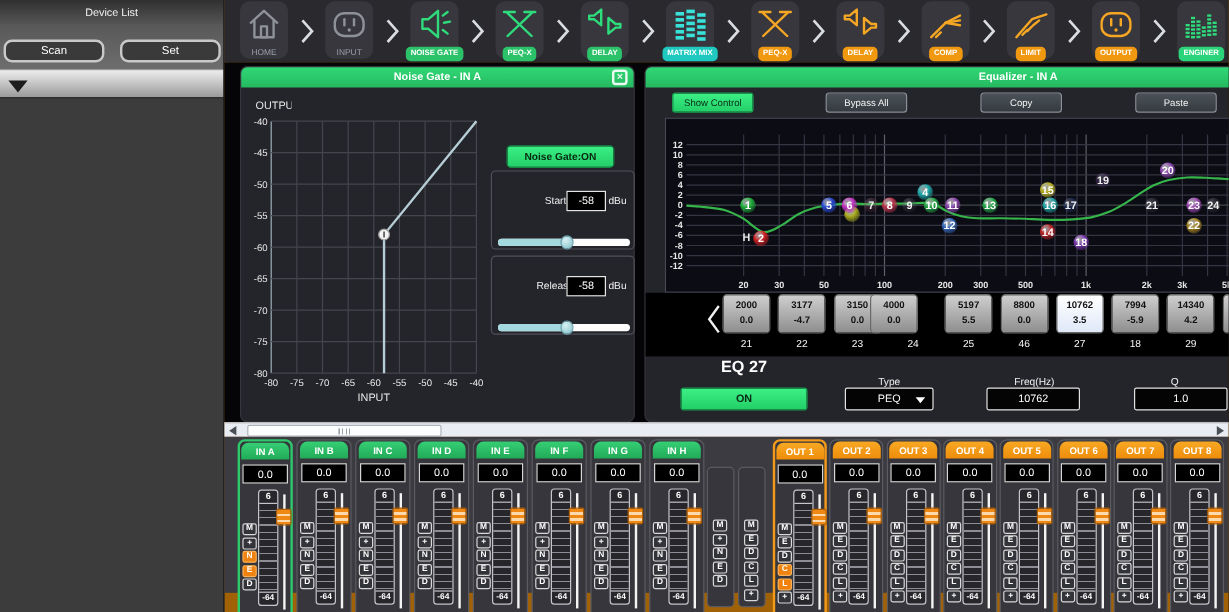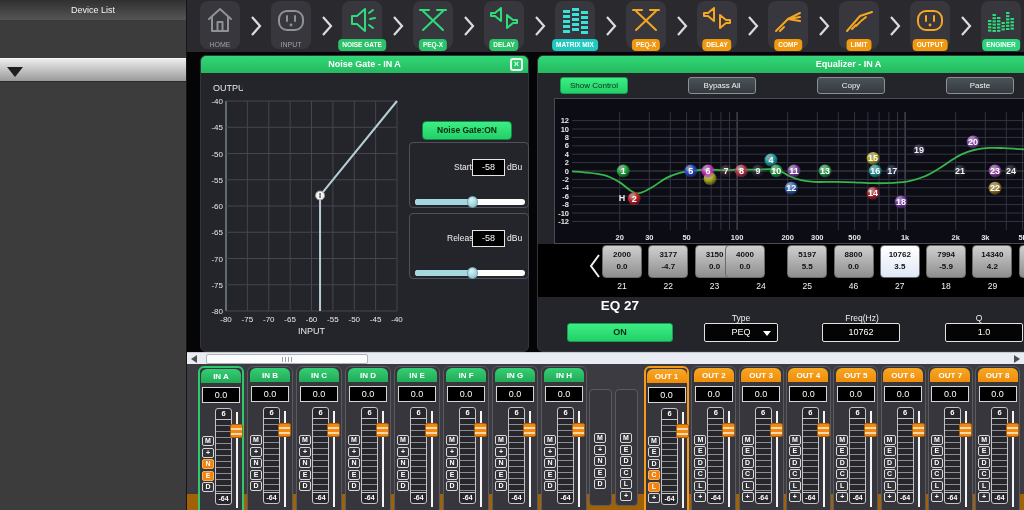--- a/index.html
+++ b/index.html
@@ -99,20 +99,24 @@
 
   svg text { font-family:"Liberation Sans", sans-serif; }
 </style>
 </head>
 <body>
 
 <div id="app">
 
   <div id="sidebar">
     <div id="sidebar-header">Device List</div>
+    <div id="sidebar-toolrow">
+      <div id="btn-scan" class="side-btn">Scan</div>
+      <div id="btn-set" class="side-btn">Set</div>
+    </div>
     <div id="sidebar-dropdown">
       <div id="dropdown-caret"></div>
     </div>
     <div id="sidebar-body"></div>
   </div>
 
   <div id="toolbar">
       <div class="tb-item">
         <div class="tb-tile"></div>
       <div class="tb-icon">

